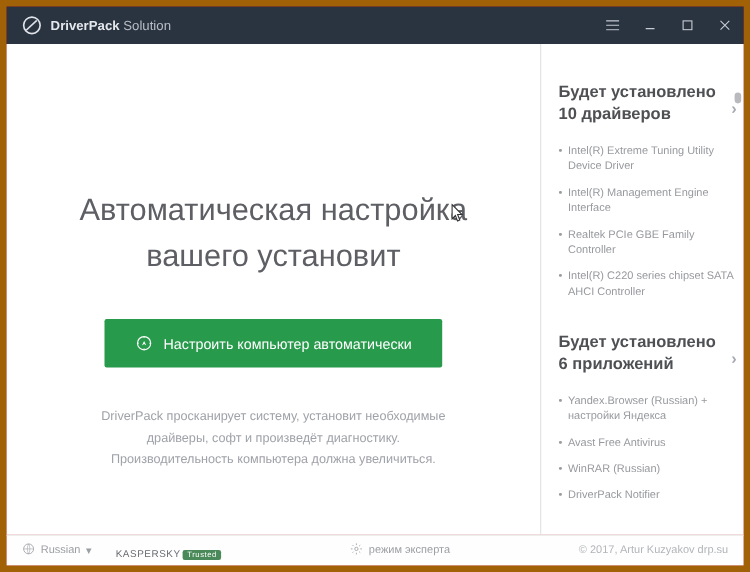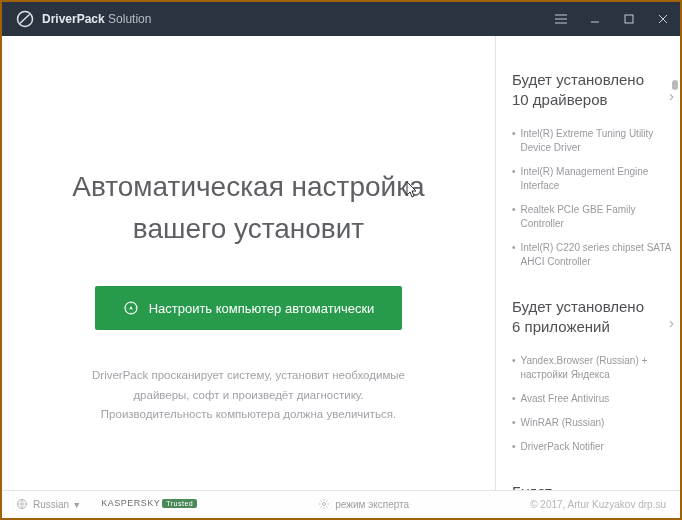--- a/index.html
+++ b/index.html
@@ -1,40 +1,40 @@
 <!DOCTYPE html>
 <html><head>
 <meta charset="utf-8">
 <style>
   * { margin: 0; padding: 0; box-sizing: border-box; }
   html, body { width: 682px; height: 520px; font-family: Arial, sans-serif; overflow: hidden; }
-  .window { width: 682px; height: 520px; background: #b91c1c; display: flex; flex-direction: column; border: 2px solid #a16207; }
+  .window { width: 682px; height: 520px; background: #b91c1c; display: flex; flex-direction: column; border: 6px solid #a16207; }
   .titlebar { height: 34px; background: #2a3340; display: flex; align-items: center; justify-content: space-between; padding: 0 0 0 14px; }
   .titleleft { display: flex; align-items: center; gap: 8px; }
   .logo { width: 18px; height: 18px; display: inline-flex; }
   .apptitle { color: #e5e8ec; font-size: 12px; font-weight: 600; }
   .apptitle-light { font-weight: 300; color: #b8bec7; }
   .titleright { display: flex; align-items: center; }
   .winbtn { width: 34px; height: 34px; display: flex; align-items: center; justify-content: center; cursor: pointer; color: #c6ccd4; }
   .content { flex: 1; display: flex; background: #fff; overflow: hidden; position: relative; }
   .main { flex: 1; padding: 130px 30px 0 30px; text-align: center; border-right: 1px solid #e2e2e2; overflow: hidden; position: relative; }
   .heading { font-size: 28px; color: #5d5f64; font-weight: 300; line-height: 1.5; margin-bottom: 36px; }
   .cta { display: inline-flex; align-items: center; gap: 10px; background: #289a4b; color: #fff; border: none; padding: 14px 28px; font-size: 13px; cursor: pointer; border-radius: 2px; }
   .cta-icon { width: 16px; height: 16px; display: inline-flex; }
   .desc { margin-top: 36px; font-size: 11.5px; color: #9fa2a8; line-height: 1.7; }
   .sidebar { width: 184px; padding: 34px 6px 10px 16px; overflow-y: auto; font-size: 10.5px; color: #6b6e74; position: relative; }
   .sidebar-section { margin-bottom: 28px; }
-  .sidebar-title { font-size: 15px; color: #4e5054; font-weight: 400; line-height: 1.3; margin-bottom: 18px; position: relative; }
+  .sidebar-title { font-size: 15px; color: #4e5054; font-weight: 700; line-height: 1.3; margin-bottom: 18px; position: relative; }
   .chev { position: absolute; right: 0; bottom: 4px; color: #a7aab0; }
   .sidebar-item { margin-bottom: 10px; color: #97999e; font-size: 10px; display: flex; line-height: 1.4; }
   .sidebar-item::before { content: "•"; margin-right: 5px; }
   .scrollbar-track { position: absolute; right: 2px; top: 34px; width: 6px; bottom: 6px; }
   .scrollbar-thumb { position: absolute; top: 10px; width: 6px; height: 10px; background: #b8babe; border-radius: 3px; }
   .footer { height: 28px; border-top: 1px solid #e5e5e5; display: flex; align-items: center; justify-content: space-between; padding: 0 14px; font-size: 10px; color: #9b9ea3; background: #fefefe; }
-  .footerleft { display: flex; align-items: flex-start; gap: 22px; }
+  .footerleft { display: flex; align-items: flex-end; gap: 22px; }
   .lang { display: flex; align-items: center; gap: 5px; cursor: pointer; }
   .expert { display: flex; align-items: center; gap: 5px; cursor: pointer; }
   .footerright { color: #b2b5b9; }
   .kaspersky { font-size: 9px; letter-spacing: 0.5px; color: #6a6d72; }
   .kaspersky-badge { background: #4a8a5a; color: #fff; font-size: 7px; padding: 1px 4px; border-radius: 2px; margin-left: 2px; }
   .cursor { position: absolute; left: 404px; top: 145px; pointer-events:none; }
 </style>
 </head>
 <body>
 

